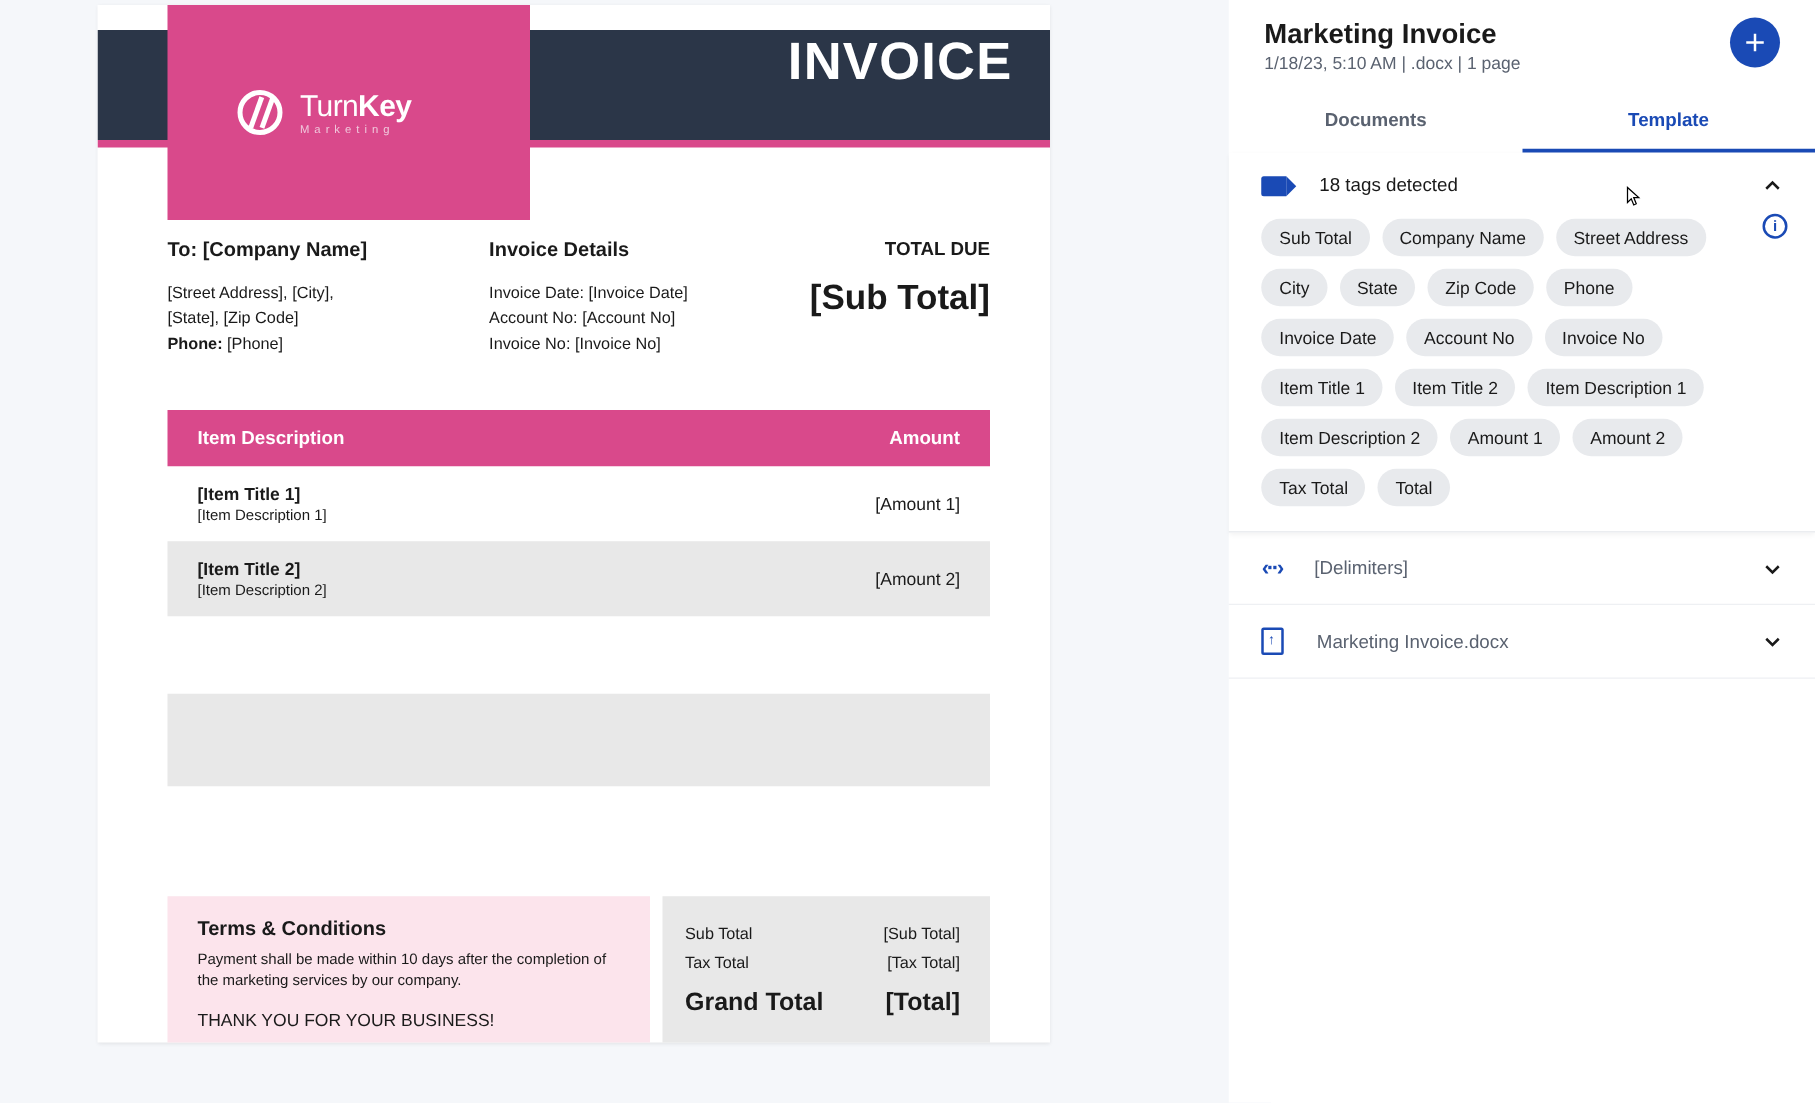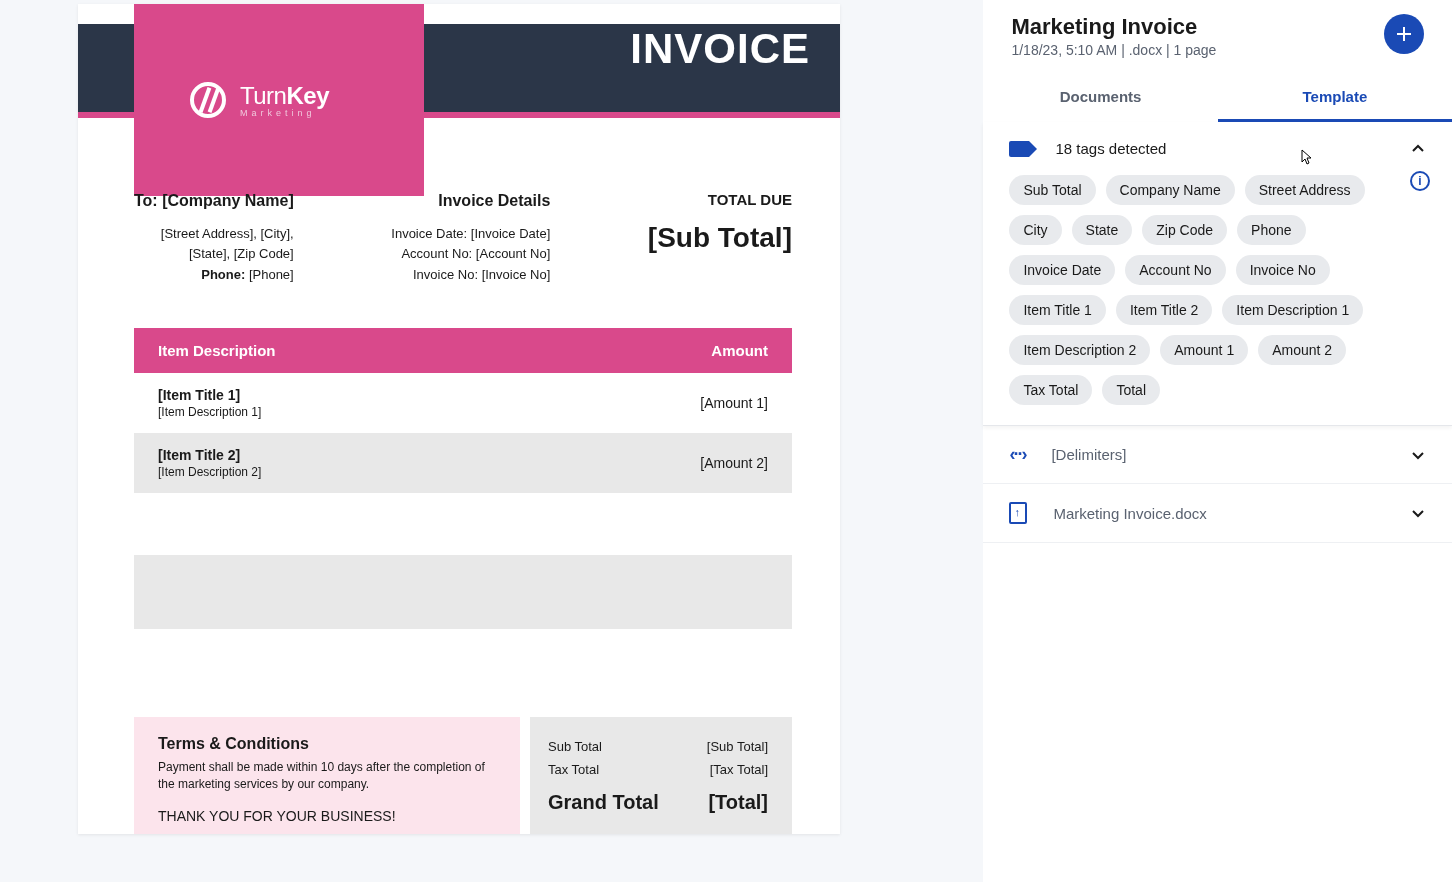--- a/index.html
+++ b/index.html
@@ -36,21 +36,21 @@
     top: 1px;
     color: #fff;
     font-size: 42px;
     font-weight: 800;
     letter-spacing: 1px;
     font-family: Arial, sans-serif;
   }
   .doc-pink-block {
     position: absolute;
     top: 0; left: 56px;
-    width: 290px; height: 192px;
+    width: 290px; height: 172px;
     background: #d9498b;
     display: flex;
     align-items: center;
     gap: 14px;
     padding-left: 56px;
   }
   .doc-pink-strip {
     position: absolute;
     top: 108px; left: 0; right: 0;
     height: 6px;
@@ -74,21 +74,21 @@
   .logo-mark::after { left: 18px; }
   .logo-text { color: #fff; }
   .logo-text .brand { font-size: 24px; font-weight: 400; letter-spacing: -0.5px; }
   .logo-text .brand b { font-weight: 700; }
   .logo-text .tagline { font-size: 9px; letter-spacing: 4px; color: #f0c8dc; margin-top: -2px; }
   .doc-body {
     position: absolute;
     top: 184px; left: 56px; right: 48px;
   }
   .info-row { display: flex; justify-content: space-between; }
-  .info-col { font-size: 13px; color: #1a1a1a; line-height: 1.6; text-align: right; }
+  .info-col { font-size: 13px; color: #1a1a1a; line-height: 1.6; }
   .info-col h3 { font-size: 16px; font-weight: 700; margin-bottom: 10px; color: #1a1a1a; }
   .info-col.right { text-align: right; }
   .total-due-label { font-size: 15px; font-weight: 700; color: #1a1a1a; }
   .total-due-value { font-size: 28px; font-weight: 700; color: #1a1a1a; margin-top: 4px; }
   .items-table { margin-top: 42px; }
   .items-head {
     background: #d9498b;
     color: #fff;
     display: flex;
     justify-content: space-between;

